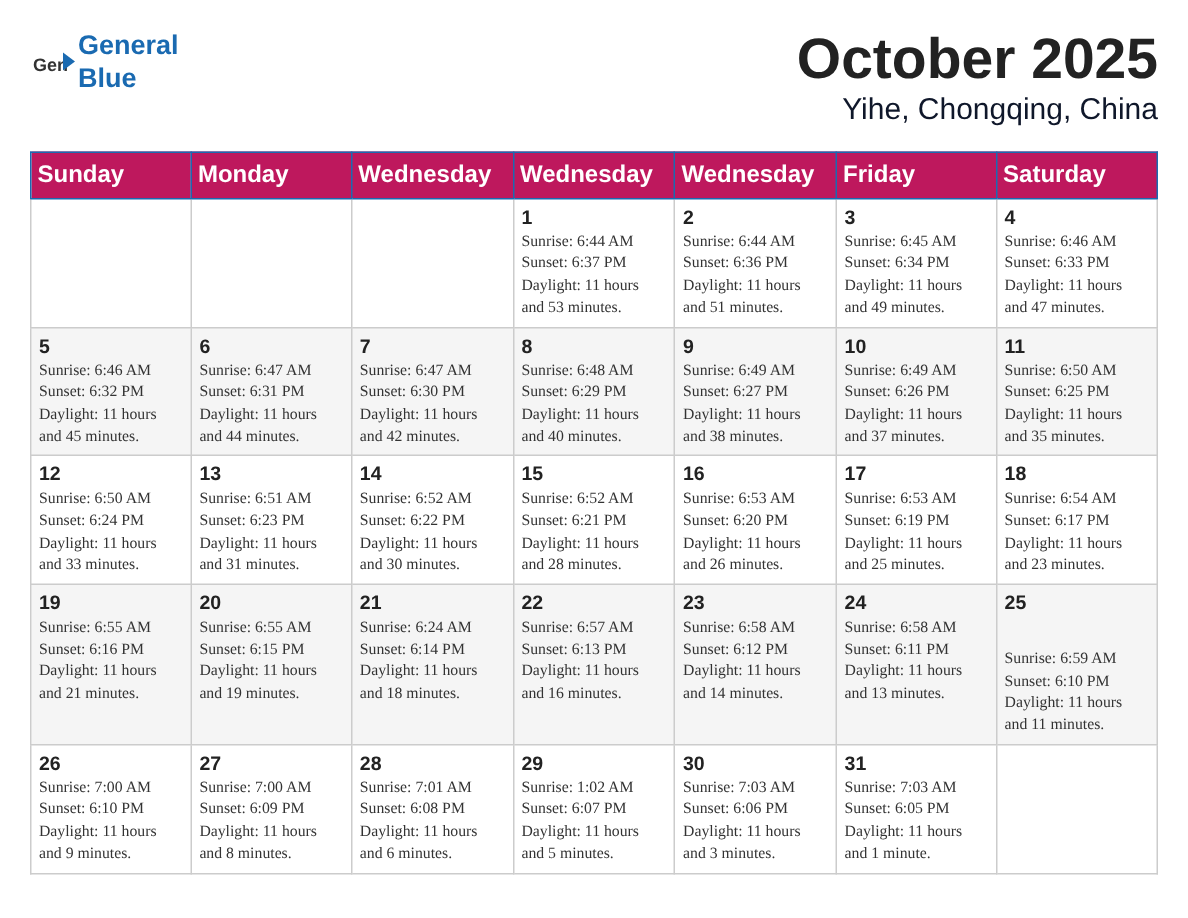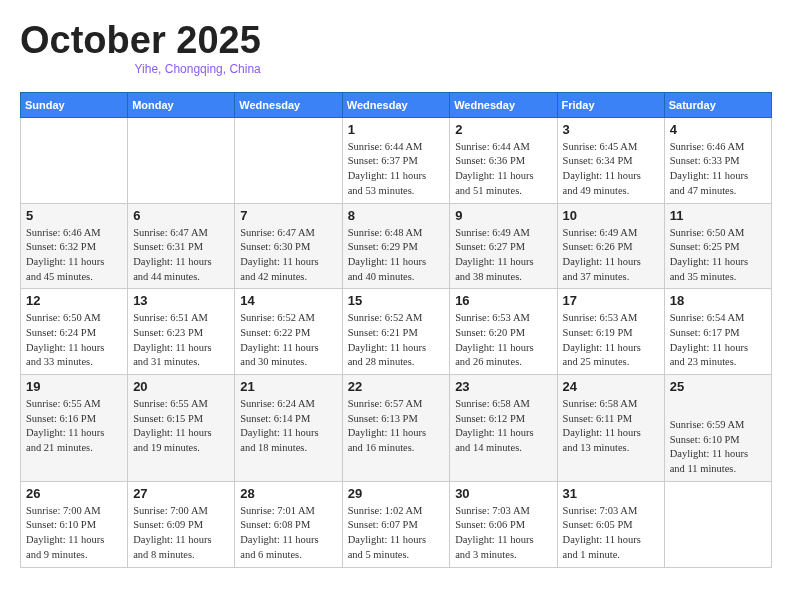--- a/index.html
+++ b/index.html
@@ -37,33 +37,33 @@
     .title-block {
       text-align: right;
     }
     .month-title {
       font-size: 38px;
       font-weight: bold;
       color: #222;
       line-height: 1.1;
     }
     .subtitle {
-      font-size: 12px;
-      color: #8b5cf6;
+      font-size: 20px;
+      color: #0f172a;
       text-align: right;
     }
     .calendar {
       width: 100%;
       border-collapse: collapse;
       border: 1px solid #ccc;
     }
     .calendar th {
-      background: #3b82f6;
+      background: #be185d;
       color: #fff;
-      font-size: 11px;
+      font-size: 16px;
       font-weight: bold;
       padding: 6px 4px;
       text-align: left;
       border: 1px solid #1a6ab1;
     }
     .calendar td {
       vertical-align: top;
       border: 1px solid #ccc;
       padding: 4px 5px;
       width: 108px;
@@ -86,20 +86,30 @@
       font-family: Liberation Serif, serif;
     }
     .empty-cell {
       background: #fff !important;
     }
   </style>
 </head>
 <body>
 
 <div class="header">
+  <div class="logo">
+    <svg class="logo-icon" viewBox="0 0 30 30">
+      <text x="2" y="20" font-size="12" font-weight="bold" fill="#333">Gen</text>
+      <polygon points="22,8 30,14 22,20" fill="#1a6ab1"></polygon>
+    </svg>
+    <div class="logo-text">
+      <div><span>General</span></div>
+      <div><span style="color:#1a6ab1">Blue</span></div>
+    </div>
+  </div>
   <div class="title-block">
     <div class="month-title">October 2025</div>
     <div class="subtitle">Yihe, Chongqing, China</div>
   </div>
 </div>
 
 <table class="calendar">
   <thead>
     <tr>
     <th>Sunday</th>

